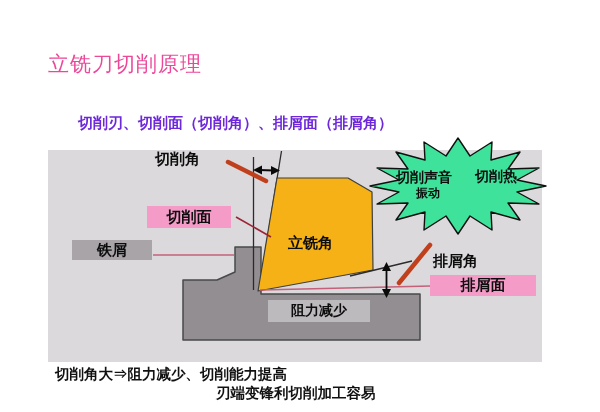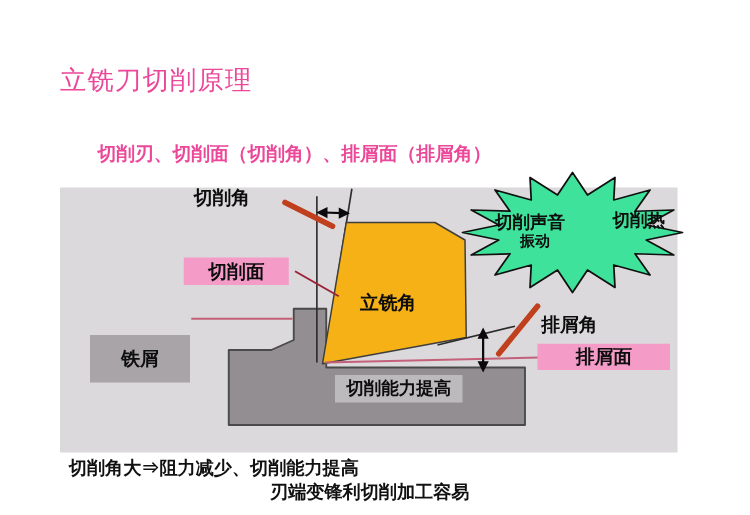--- a/index.html
+++ b/index.html
@@ -12,39 +12,39 @@
     color:#111;
   }
   .abs{position:absolute;}
   #title{
     left:48px;top:50px;
     font-size:21px;font-weight:500;color:#ec4899;
     letter-spacing:1px;white-space:nowrap;
   }
   #subtitle{
     left:78px;top:114px;
-    font-size:15px;font-weight:bold;color:#ec4899;
+    font-size:15px;font-weight:bold;color:#6d28d9;
     white-space:nowrap;
   }
   #diagram-bg{
     left:48px;top:150px;width:494px;height:212px;
     background:var(--background,#dbd9db);
   }
   #diagram-svg{left:0;top:0;width:600px;height:412px;}
   .lbl{font-weight:bold;font-size:15px;color:#0d0d0d;white-space:nowrap;line-height:1;text-align:center;}
   .boxlbl{
     display:flex;align-items:center;justify-content:center;
     font-weight:bold;font-size:15px;color:#0d0d0d;white-space:nowrap;
   }
   #cutting-angle-label{left:155px;top:151px;}
   #cutting-face-label{left:147px;top:206px;width:84px;height:22px;background:var(--pink_label,#f49bc8);}
-  #iron-chip-label{left:72px;top:240px;width:80px;height:38px;background:var(--gray_label,#a8a4a8);margin-top:28px;}
+  #iron-chip-label{left:72px;top:240px;width:80px;height:20px;background:var(--gray_label,#a8a4a8);}
   #end-mill-angle-label{left:288px;top:212px;margin-top:23px;}
   #burst-sound{left:396px;top:170px;font-size:14px;}
-  #burst-heat{left:490px;top:169px;font-size:14px;}
+  #burst-heat{left:475px;top:169px;font-size:14px;}
   #burst-vibration{left:416px;top:187px;font-size:12px;}
   #chip-removal-angle-label{left:433px;top:233px;margin-top:20px;}
   #chip-removal-face-label{left:430px;top:275px;width:106px;height:21px;background:var(--pink_label,#f49bc8);}
   #workpiece-label{left:268px;top:300px;width:102px;height:22px;background:var(--workpiece_label_gray,#bdbabd);font-size:14px;}
   #note-line1{left:55px;top:365px;font-size:14.5px;font-weight:bold;white-space:nowrap;}
   #note-line2{left:216px;top:384px;font-size:14.5px;font-weight:bold;white-space:nowrap;}
 </style>
 </head>
 <body>
 
@@ -88,16 +88,16 @@
 <div id="cutting-face-label" class="abs boxlbl">切削面</div>
 <div id="iron-chip-label" class="abs boxlbl">铁屑</div>
 <div id="end-mill-angle-label" class="abs lbl">立铣角</div>
 
 <div id="burst-sound" class="abs lbl">切削声音</div>
 <div id="burst-heat" class="abs lbl">切削热</div>
 <div id="burst-vibration" class="abs lbl">振动</div>
 
 <div id="chip-removal-angle-label" class="abs lbl">排屑角</div>
 <div id="chip-removal-face-label" class="abs boxlbl">排屑面</div>
-<div id="workpiece-label" class="abs boxlbl">切削能力提高</div>
+<div id="workpiece-label" class="abs boxlbl">阻力减少</div>
 
 <div id="note-line1" class="abs">切削角大⇒阻力减少、切削能力提高</div>
 <div id="note-line2" class="abs">刃端变锋利切削加工容易</div>
 
 </body></html>

